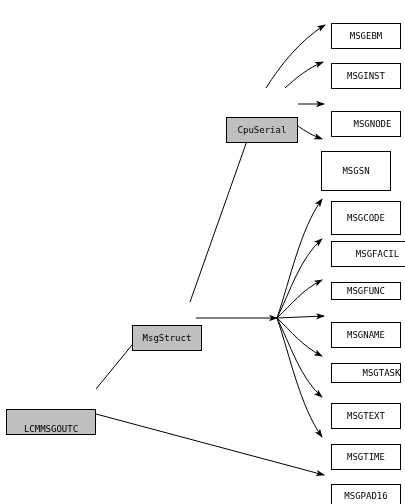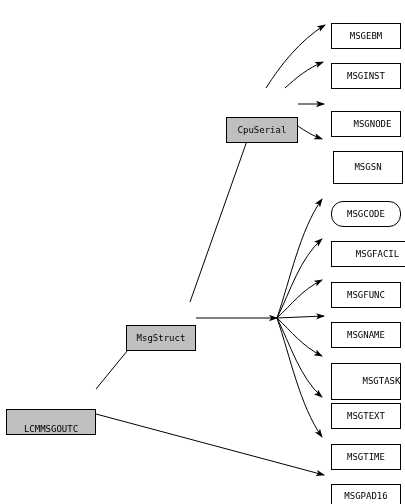--- a/index.html
+++ b/index.html
@@ -74,51 +74,51 @@
         <path d="M 277 318 C 292 332 302 346 322 356" fill="none" stroke="#000000" stroke-width="1" marker-end="url(#arrow)"></path>
         <path d="M 277 318 C 290 344 300 378 322 397" fill="none" stroke="#000000" stroke-width="1" marker-end="url(#arrow)"></path>
         <path d="M 277 318 C 290 356 300 406 322 437" fill="none" stroke="#000000" stroke-width="1" marker-end="url(#arrow)"></path>
       </g>
   </svg>
 
   <div id="nodes-group">
       <div class="node filled" style="left: 6px; top: 389px; width: 90px; height: 26px; align-items: flex-end;">
         <span class="node-label">LCMMSGOUTC</span>
       </div>
-      <div class="node filled" style="left: 126px; top: 305px; width: 70px; height: 26px;">
+      <div class="node filled" style="left: 132px; top: 305px; width: 70px; height: 26px;">
         <span class="node-label">MsgStruct</span>
       </div>
       <div class="node filled" style="left: 226px; top: 97px; width: 72px; height: 26px;">
         <span class="node-label">CpuSerial</span>
       </div>
       <div class="node" style="left: 331px; top: 3px; width: 70px; height: 26px;">
         <span class="node-label">MSGEBM</span>
       </div>
       <div class="node" style="left: 331px; top: 43px; width: 70px; height: 26px;">
         <span class="node-label">MSGINST</span>
       </div>
       <div class="node" style="left: 331px; top: 91px; width: 70px; height: 26px; padding-left: 13px;">
         <span class="node-label">MSGNODE</span>
       </div>
-      <div class="node" style="left: 333px; top: 131px; width: 70px; height: 33px;">
+      <div class="node" style="left: 321px; top: 131px; width: 70px; height: 40px;">
         <span class="node-label">MSGSN</span>
       </div>
-      <div class="node" style="left: 331px; top: 181px; width: 70px; height: 26px; border-radius: 12px;">
+      <div class="node" style="left: 331px; top: 181px; width: 70px; height: 34px;">
         <span class="node-label">MSGCODE</span>
       </div>
       <div class="node" style="left: 331px; top: 221px; width: 93px; height: 26px;">
         <span class="node-label">MSGFACIL</span>
       </div>
-      <div class="node" style="left: 331px; top: 262px; width: 70px; height: 26px;">
+      <div class="node" style="left: 331px; top: 262px; width: 70px; height: 18px;">
         <span class="node-label">MSGFUNC</span>
       </div>
       <div class="node" style="left: 331px; top: 302px; width: 70px; height: 26px;">
         <span class="node-label">MSGNAME</span>
       </div>
-      <div class="node" style="left: 331px; top: 343px; width: 70px; height: 37px; padding-left: 31px;">
+      <div class="node" style="left: 331px; top: 343px; width: 70px; height: 20px; padding-left: 31px;">
         <span class="node-label">MSGTASK</span>
       </div>
       <div class="node" style="left: 331px; top: 383px; width: 70px; height: 26px;">
         <span class="node-label">MSGTEXT</span>
       </div>
       <div class="node" style="left: 331px; top: 424px; width: 70px; height: 26px;">
         <span class="node-label">MSGTIME</span>
       </div>
       <div class="node" style="left: 331px; top: 464px; width: 70px; height: 24px;">
         <span class="node-label">MSGPAD16</span>

